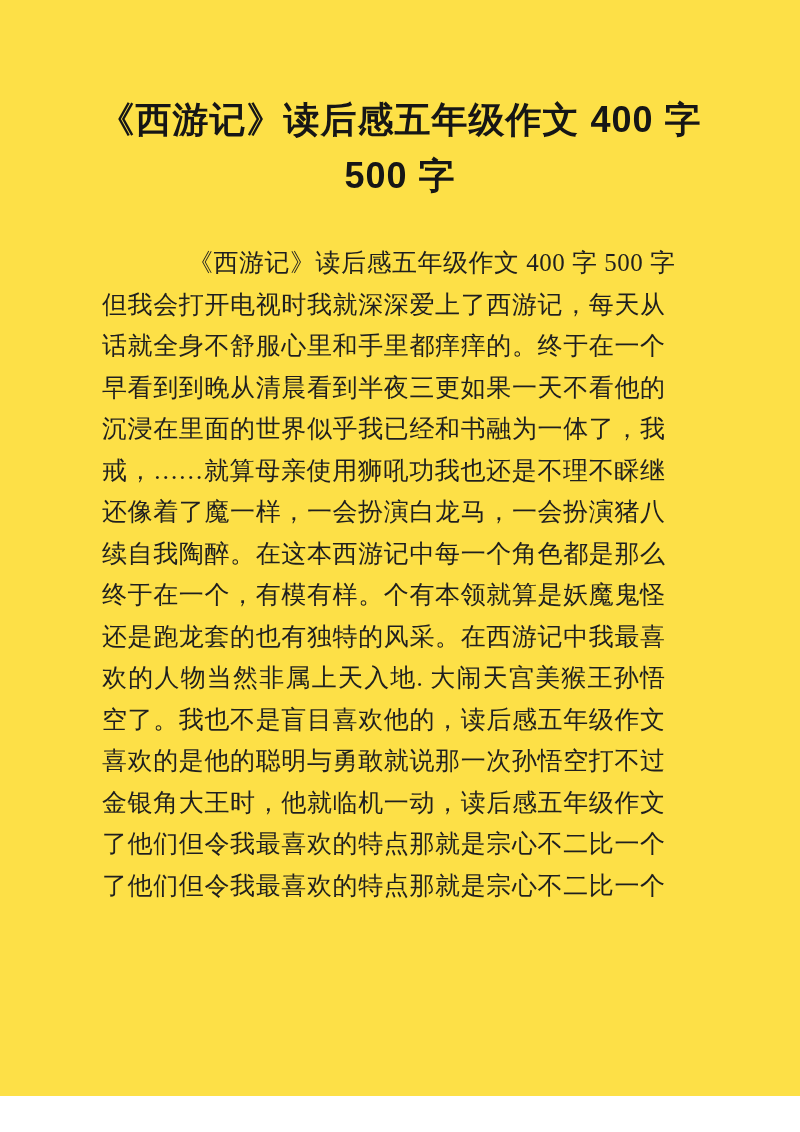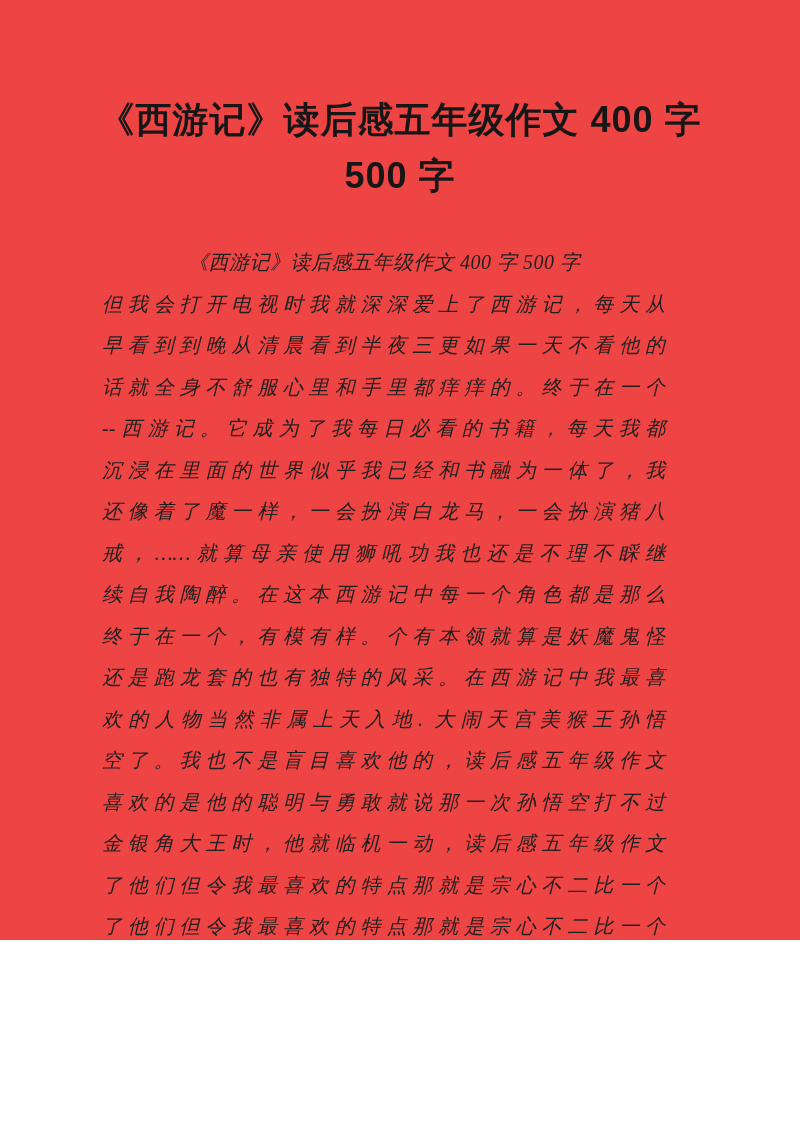--- a/index.html
+++ b/index.html
@@ -3,44 +3,43 @@
 <meta charset="utf-8">
 <style>
   html, body {
     margin: 0;
     padding: 0;
     background: #ffffff;
   }
   .page {
     position: relative;
     width: 800px;
-    height: 940px;
-    background: #ef4444;
+    height: 1096px;
+    background: #fde047;
     overflow: hidden;
     font-family: "Liberation Serif", serif;
     color: #1f1f1f;
   }
   .doc-title {
     margin: 92px 0 0 0;
     padding: 0;
     text-align: center;
     font-family: "Liberation Sans", sans-serif;
     font-weight: bold;
     font-size: 36px;
     line-height: 56px;
     letter-spacing: 1px;
     color: #161616;
   }
   .doc-body {
     margin-top: 38px;
     margin-left: 102px;
     width: 563px;
-    font-size: 20px;
+    font-size: 25px;
     line-height: 41.5px;
-    font-style: italic;
   }
   .text-line {
     text-align: justify;
     text-align-last: justify;
     white-space: nowrap;
     height: 41.5px;
     overflow: visible;
   }
   .text-line.first-line {
     padding-left: 86px;
@@ -55,26 +54,25 @@
 <div class="page">
 
   <h1 class="doc-title">
     <div>《西游记》读后感五年级作文 400 字</div>
     <div>500 字</div>
   </h1>
 
   <div class="doc-body">
     <div class="text-line first-line">《西游记》读后感五年级作文 400 字 500 字</div>
     <div class="text-line">但我会打开电视时我就深深爱上了西游记，每天从</div>
+    <div class="text-line">话就全身不舒服心里和手里都痒痒的。终于在一个</div>
     <div class="text-line">早看到到晚从清晨看到半夜三更如果一天不看他的</div>
-    <div class="text-line">话就全身不舒服心里和手里都痒痒的。终于在一个</div>
-    <div class="text-line">--西游记。它成为了我每日必看的书籍，每天我都</div>
     <div class="text-line">沉浸在里面的世界似乎我已经和书融为一体了，我</div>
+    <div class="text-line">戒，……就算母亲使用狮吼功我也还是不理不睬继</div>
     <div class="text-line">还像着了魔一样，一会扮演白龙马，一会扮演猪八</div>
-    <div class="text-line">戒，……就算母亲使用狮吼功我也还是不理不睬继</div>
     <div class="text-line">续自我陶醉。在这本西游记中每一个角色都是那么</div>
     <div class="text-line">终于在一个，有模有样。个有本领就算是妖魔鬼怪</div>
     <div class="text-line">还是跑龙套的也有独特的风采。在西游记中我最喜</div>
     <div class="text-line">欢的人物当然非属上天入地. 大闹天宫美猴王孙悟</div>
     <div class="text-line">空了。我也不是盲目喜欢他的，读后感五年级作文</div>
     <div class="text-line">喜欢的是他的聪明与勇敢就说那一次孙悟空打不过</div>
     <div class="text-line">金银角大王时，他就临机一动，读后感五年级作文</div>
     <div class="text-line">了他们但令我最喜欢的特点那就是宗心不二比一个</div>
     <div class="text-line">了他们但令我最喜欢的特点那就是宗心不二比一个</div>
   </div>

